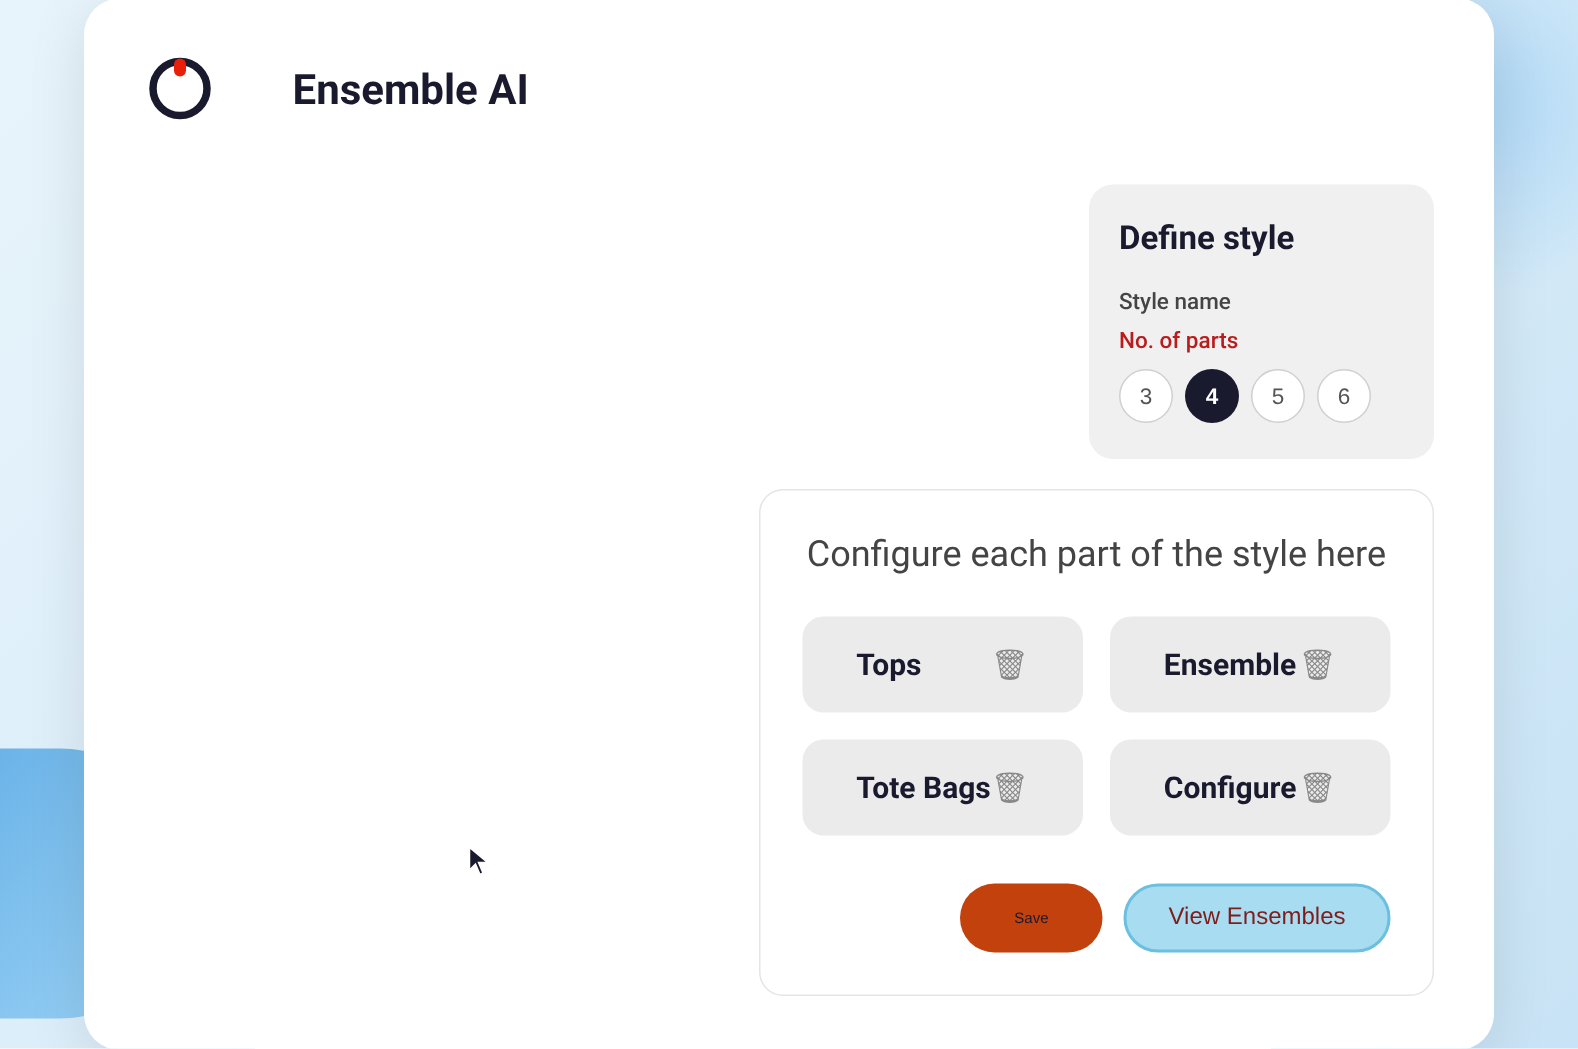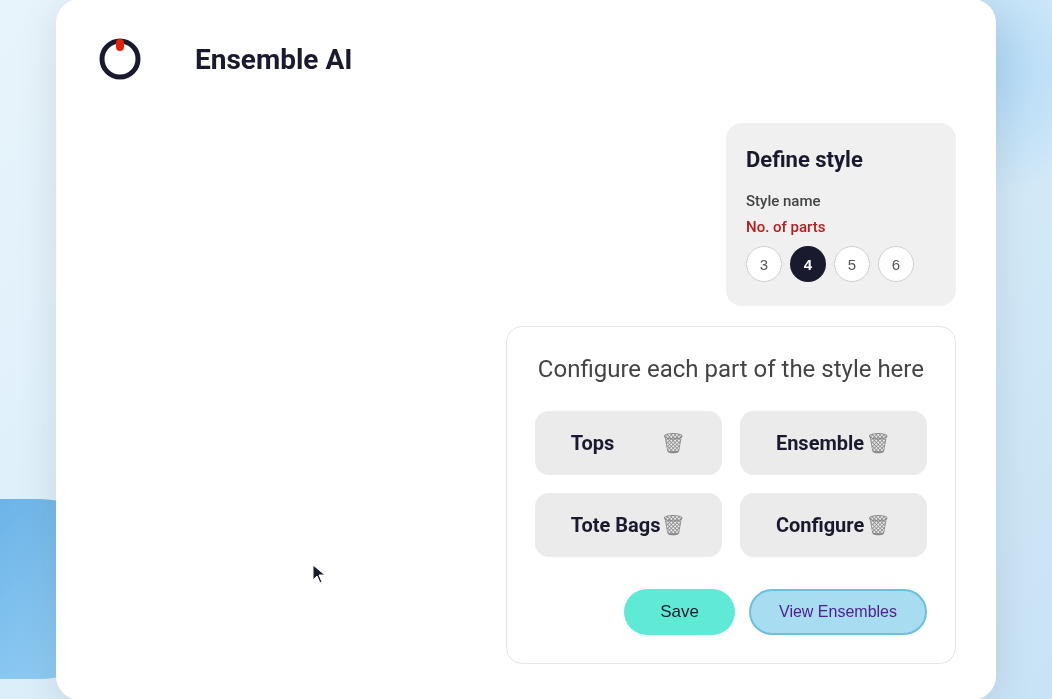--- a/index.html
+++ b/index.html
@@ -188,36 +188,36 @@
       font-size: 20px;
       cursor: pointer;
     }
     .action-buttons {
       display: flex;
       justify-content: flex-end;
       gap: 14px;
     }
     .btn-save {
       padding: 12px 36px;
-      background: #5eead4;
+      background: #c2410c;
       border: none;
       border-radius: 24px;
-      font-size: 17px;
+      font-size: 10px;
       font-weight: 500;
       color: #1a1a2e;
       cursor: pointer;
     }
     .btn-view {
       padding: 12px 28px;
       background: #a8dcf0;
       border: 2px solid #6bbfdf;
       border-radius: 24px;
       font-size: 16px;
       font-weight: 500;
-      color: #4c1d95;
+      color: #7f1d1d;
       cursor: pointer;
     }
 
     
     .cursor {
       position: absolute;
       bottom: 115px;
       left: 255px;
       width: 18px;
       height: 22px;

